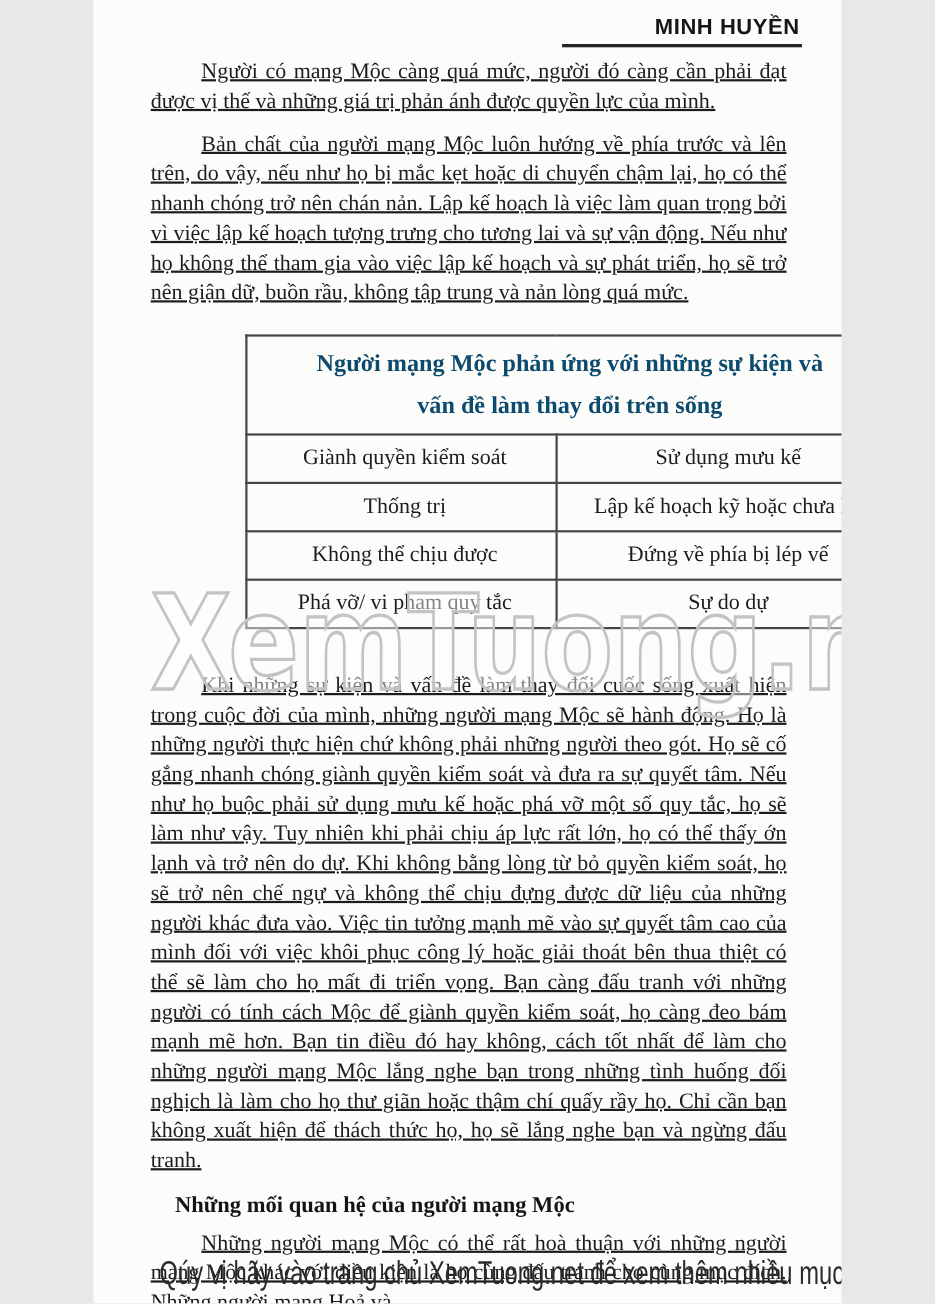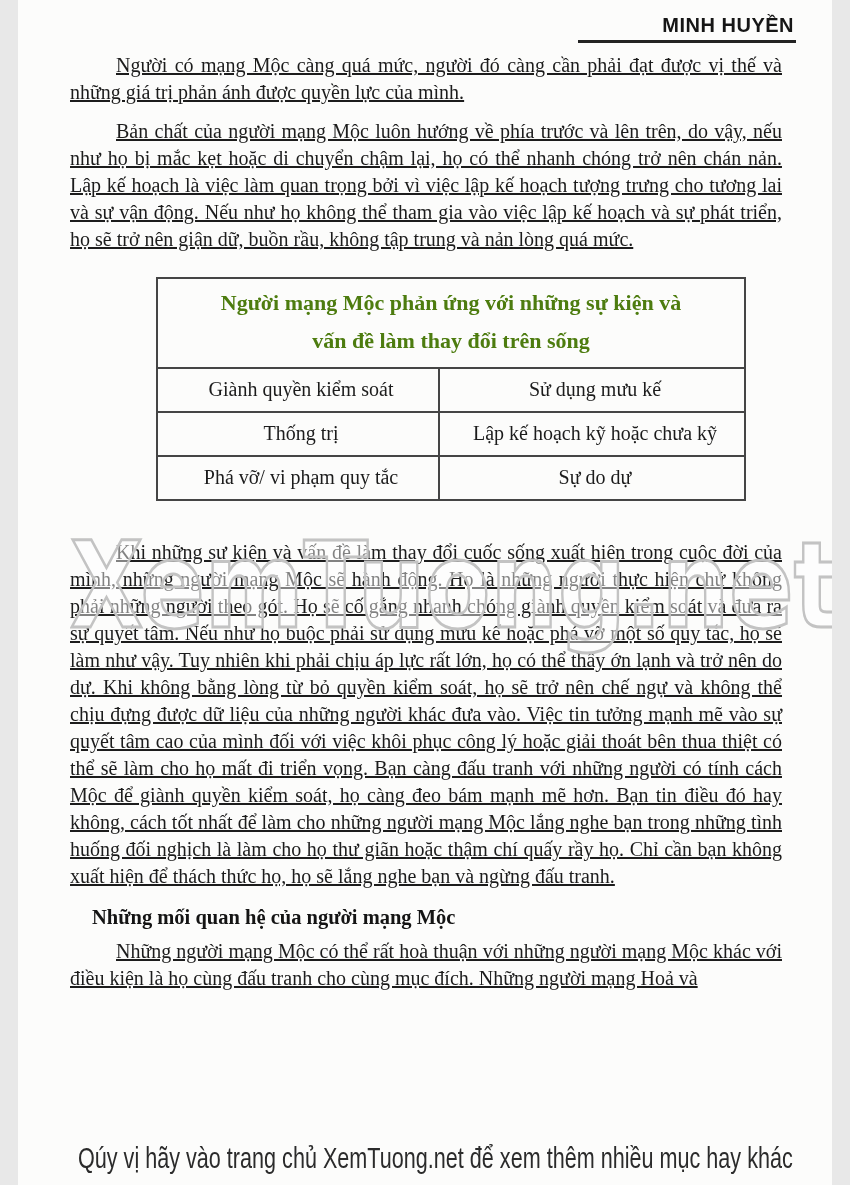--- a/index.html
+++ b/index.html
@@ -1,18 +1,18 @@
 <!DOCTYPE html>
 <html><head>
 <meta charset="utf-8">
 <style>
   html,body { margin:0; padding:0; background:#e8e8e8; }
   .page {
     position:relative;
-    width:814px; height:1185px;
+    width:680px; height:1185px;
     margin:0 auto;
     background:#fcfcfb;
     font-family:"Liberation Serif", serif;
     color:#1c1c1c;
     overflow:hidden;
   }
   .content { padding:52px 50px 0 52px; }
 
   
   .doc-header {
@@ -40,21 +40,21 @@
     width:590px;
     table-layout:fixed;
   }
   table.fate-table th, table.fate-table td {
     border:2px solid #454545;
   }
   .table-title-cell {
     text-align:center; font-weight:bold;
     font-size:22px; line-height:38px;
     padding:5px 8px 7px 8px;
-    color:#4d7c0f;
+    color:#0c4a6e;
   }
   table.fate-table td {
     height:36px; font-size:20px; font-weight:normal;
     padding:2px 6px 4px 12px;
     vertical-align:middle;
     text-align:center;
   }
   col.c-left { width:282px; }
 
   .section-heading {
@@ -121,20 +121,24 @@
       </tr>
       <tr>
         <td>Giành quyền kiểm soát</td>
         <td>Sử dụng mưu kế</td>
       </tr>
       <tr>
         <td>Thống trị</td>
         <td>Lập kế hoạch kỹ hoặc chưa kỹ</td>
       </tr>
       <tr>
+        <td>Không thể chịu được</td>
+        <td>Đứng về phía bị lép vế</td>
+      </tr>
+      <tr>
         <td>Phá vỡ/ vi phạm quy tắc</td>
         <td>Sự do dự</td>
       </tr>
     </tbody>
       </table>
 
     <p class="body-par">Khi những sự kiện và vấn đề làm thay đổi cuốc sống xuất hiện trong cuộc đời của mình, những người mạng Mộc sẽ hành động. Họ là những người thực hiện chứ không phải những người theo gót. Họ sẽ cố gắng nhanh chóng giành quyền kiểm soát và đưa ra sự quyết tâm. Nếu như họ buộc phải sử dụng mưu kế hoặc phá vỡ một số quy tắc, họ sẽ làm như vậy. Tuy nhiên khi phải chịu áp lực rất lớn, họ có thể thấy ớn lạnh và trở nên do dự. Khi không bằng lòng từ bỏ quyền kiểm soát, họ sẽ trở nên chế ngự và không thể chịu đựng được dữ liệu của những người khác đưa vào. Việc tin tưởng mạnh mẽ vào sự quyết tâm cao của mình đối với việc khôi phục công lý hoặc giải thoát bên thua thiệt có thể sẽ làm cho họ mất đi triển vọng. Bạn càng đấu tranh với những người có tính cách Mộc để giành quyền kiểm soát, họ càng đeo bám mạnh mẽ hơn. Bạn tin điều đó hay không, cách tốt nhất để làm cho những người mạng Mộc lắng nghe bạn trong những tình huống đối nghịch là làm cho họ thư giãn hoặc thậm chí quấy rầy họ. Chỉ cần bạn không xuất hiện để thách thức họ, họ sẽ lắng nghe bạn và ngừng đấu tranh.</p>
 
     <div class="section-heading">Những mối quan hệ của người mạng Mộc</div>
 

